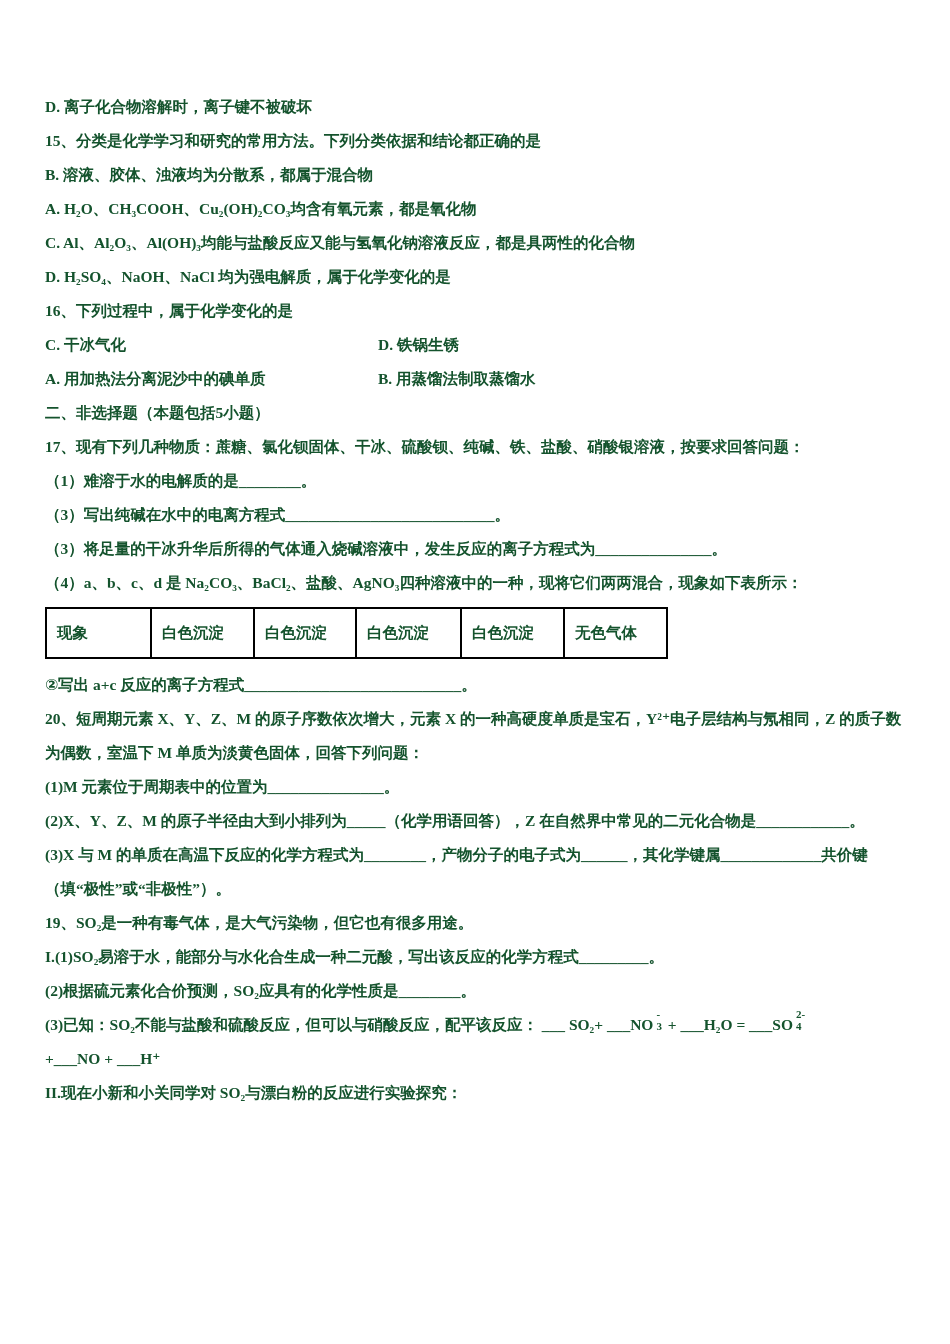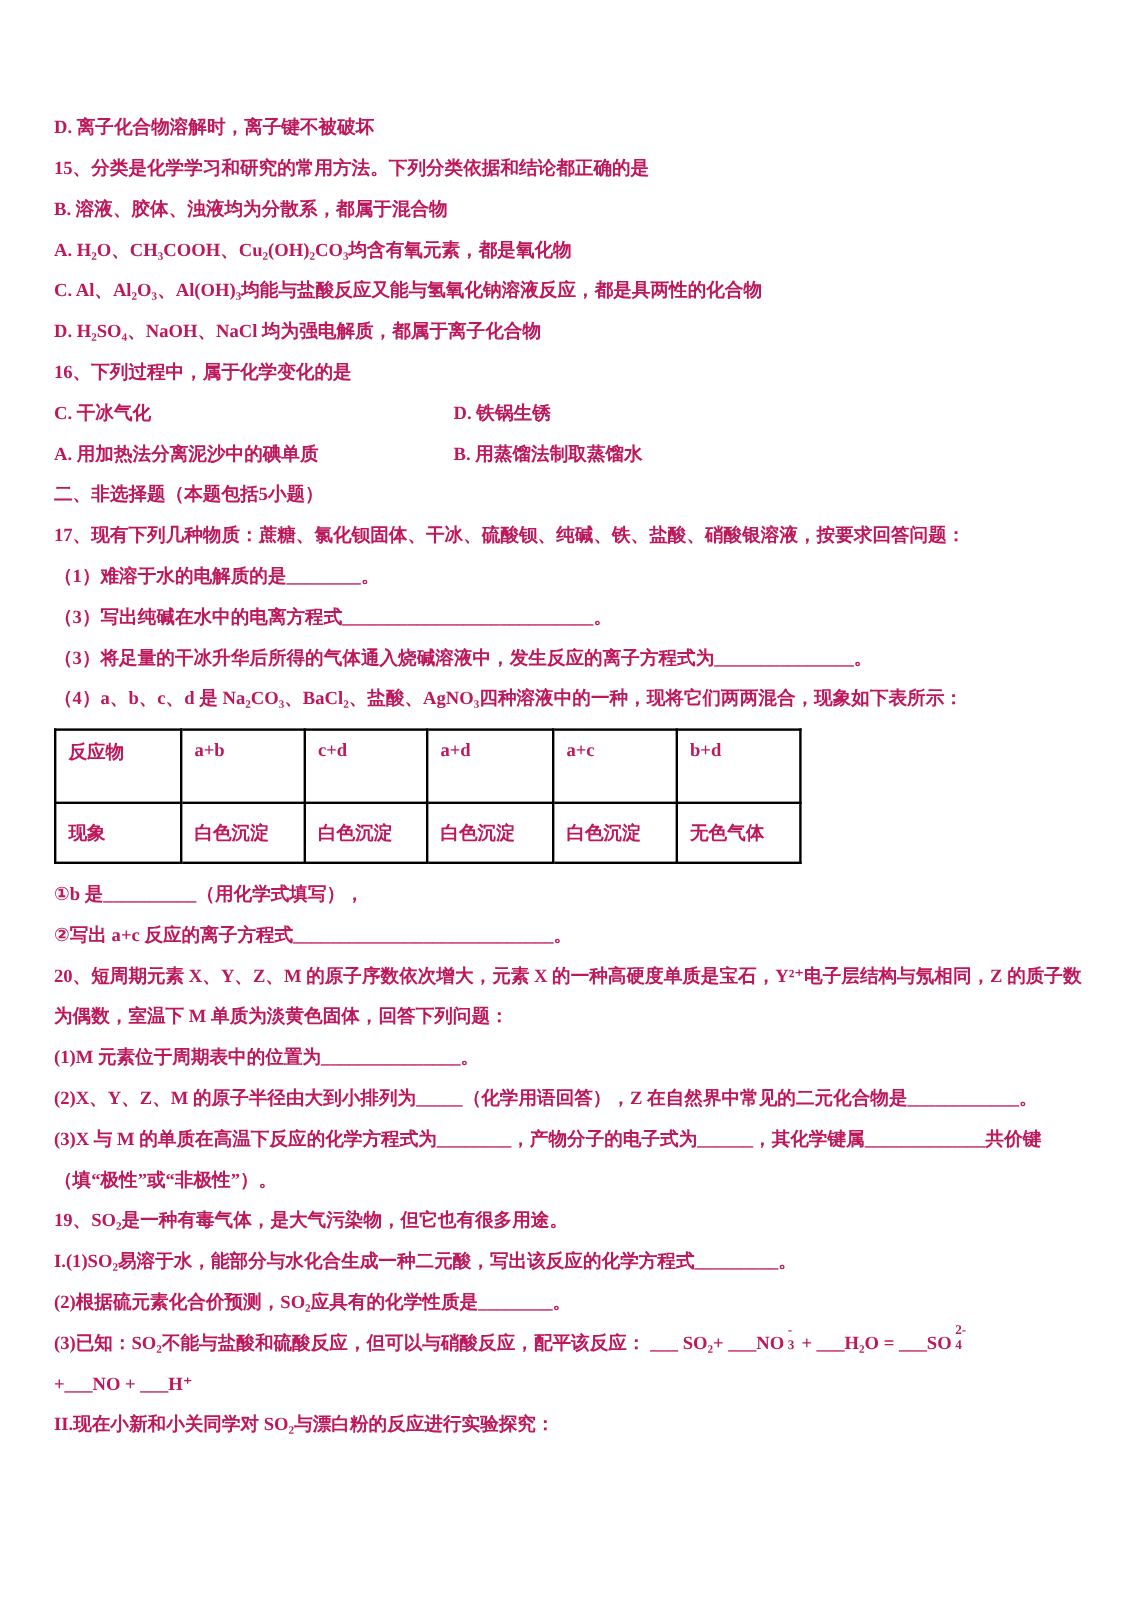--- a/index.html
+++ b/index.html
@@ -4,21 +4,21 @@
 <style>
   html, body { margin: 0; padding: 0; }
   body { background: #ffffff; }
   .page {
     position: relative;
     width: 950px;
     height: 1344px;
     background: #ffffff;
     overflow: hidden;
     font-family: "Liberation Serif", "DejaVu Serif", "DejaVu Sans", serif;
-    color: #be185d;
+    color: #14532d;
     font-weight: bold;
   }
   .content {
     padding: 90px 38px 0 45px;
     font-size: 15.5px;
   }
   p.line {
     margin: 0;
     line-height: 34px;
     white-space: normal;
@@ -63,21 +63,21 @@
 
 <div class="page">
   <div class="content">
 
     <p class="line">D. 离子化合物溶解时，离子键不被破坏</p>
 
     <p class="line mt-sm">15、分类是化学学习和研究的常用方法。下列分类依据和结论都正确的是</p>
     <p class="line">B. 溶液、胶体、浊液均为分散系，都属于混合物</p>
     <p class="line">A. H₂O、CH₃COOH、Cu₂(OH)₂CO₃均含有氧元素，都是氧化物</p>
     <p class="line">C. Al、Al₂O₃、Al(OH)₃均能与盐酸反应又能与氢氧化钠溶液反应，都是具两性的化合物</p>
-    <p class="line">D. H₂SO₄、NaOH、NaCl 均为强电解质，都属于离子化合物</p>
+    <p class="line">D. H₂SO₄、NaOH、NaCl 均为强电解质，属于化学变化的是</p>
 
     <p class="line">16、下列过程中，属于化学变化的是</p>
     <p class="line opt-row">
       <span class="col-a">C. 干冰气化</span>
       <span>D. 铁锅生锈</span>
     </p>
     <p class="line opt-row">
       <span class="col-a">A. 用加热法分离泥沙中的碘单质</span>
       <span>B. 用蒸馏法制取蒸馏水</span>
     </p>
@@ -93,40 +93,31 @@
     <table class="mix-table">
       <colgroup>
         <col style="width:105px">
           <col style="width:103px">
           <col style="width:102px">
         <col style="width:105px">
           <col style="width:103px">
           <col style="width:103px">
       </colgroup>
       <tbody>
-          <tr class="r1">
-        <td>反应物</td>
-        <td>a+b</td>
-        <td>c+d</td>
-        <td>a+d</td>
-        <td>a+c</td>
-        <td>b+d</td>
-      </tr>
       <tr class="r2">
         <td>现象</td>
         <td>白色沉淀</td>
         <td>白色沉淀</td>
         <td>白色沉淀</td>
         <td>白色沉淀</td>
         <td>无色气体</td>
       </tr>
     </tbody>
       </table>
 
-    <p class="line">①b 是__________（用化学式填写），</p>
     <p class="line">②写出 a+c 反应的离子方程式____________________________。</p>
 
     <p class="line wrap2">20、短周期元素 X、Y、Z、M 的原子序数依次增大，元素 X 的一种高硬度单质是宝石，Y²⁺电子层结构与氖相同，Z 的质子数为偶数，室温下 M 单质为淡黄色固体，回答下列问题：</p>
     <p class="line">(1)M 元素位于周期表中的位置为_______________。</p>
     <p class="line">(2)X、Y、Z、M 的原子半径由大到小排列为_____（化学用语回答），Z 在自然界中常见的二元化合物是____________。</p>
     <p class="line wrap2">(3)X 与 M 的单质在高温下反应的化学方程式为________，产物分子的电子式为______，其化学键属_____________共价键（填“极性”或“非极性”）。</p>
 
     <p class="line mt-xs">19、SO₂是一种有毒气体，是大气污染物，但它也有很多用途。</p>
     <p class="line">I.(1)SO₂易溶于水，能部分与水化合生成一种二元酸，写出该反应的化学方程式_________。</p>
     <p class="line">(2)根据硫元素化合价预测，SO₂应具有的化学性质是________。</p>

